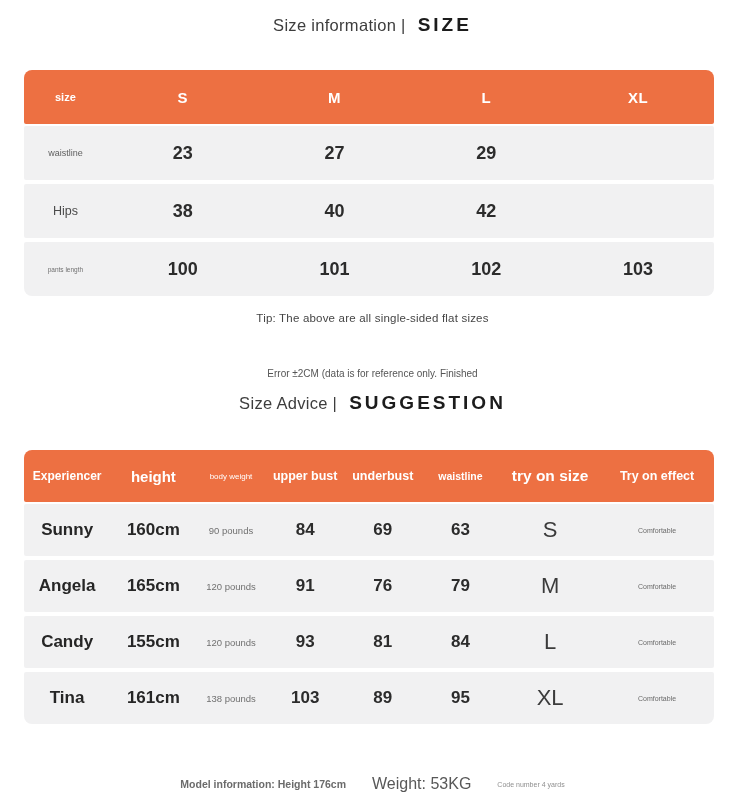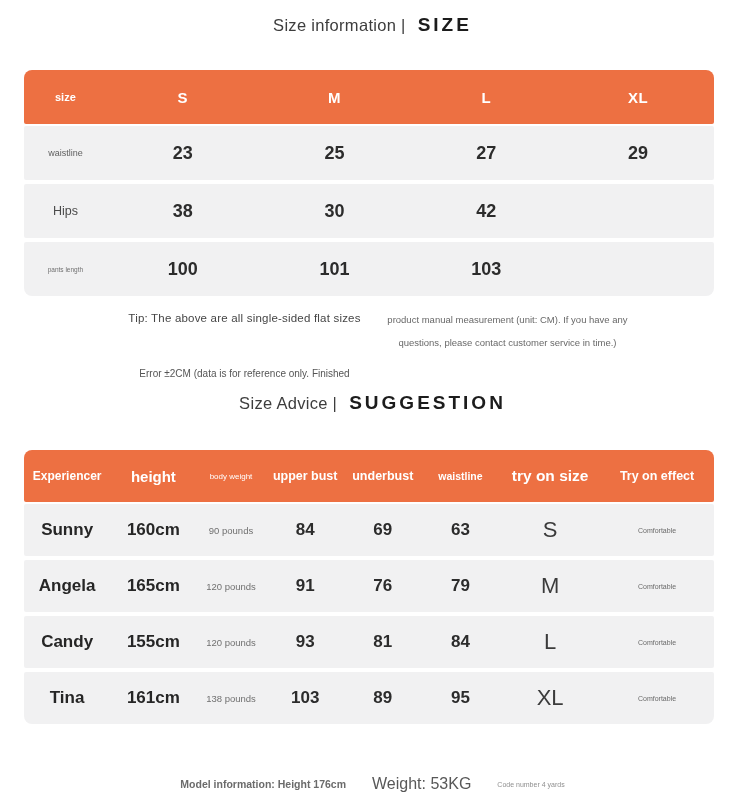--- a/index.html
+++ b/index.html
@@ -84,46 +84,42 @@
     <div class="tr head">
       <div class="td t1-c0 corner">size</div>
       <div class="td t1-c colh">S</div>
       <div class="td t1-c colh">M</div>
       <div class="td t1-c colh">L</div>
       <div class="td t1-c colh">XL</div>
     </div>
     <div class="tr">
       <div class="td t1-c0 rl-0">waistline</div>
       <div class="td t1-c num">23</div>
-      <div class="td t1-c num">25</div>
       <div class="td t1-c num">27</div>
       <div class="td t1-c num">29</div>
     </div>
     <div class="tr">
       <div class="td t1-c0 rl-1">Hips</div>
       <div class="td t1-c num">38</div>
-      <div class="td t1-c num">30</div>
+      <div class="td t1-c num">40</div>
       <div class="td t1-c num">42</div>
     </div>
     <div class="tr last">
       <div class="td t1-c0 rl-2">pants length</div>
       <div class="td t1-c num">100</div>
       <div class="td t1-c num">101</div>
+      <div class="td t1-c num">102</div>
       <div class="td t1-c num">103</div>
     </div>
   </div>
 
   <div class="tip">
     <div class="tip-left">
       <div class="tip-l1">Tip: The above are all single-sided flat sizes</div>
       <div class="tip-l2">Error ±2CM (data is for reference only. Finished</div>
-    </div>
-    <div class="tip-right">
-      <div>product manual measurement (unit: CM). If you have any</div>
-      <div>questions, please contact customer service in time.)</div>
     </div>
   </div>
 
   <div class="section-title t2">
     <span class="st-main">Size Advice |</span><span class="st-accent">SUGGESTION</span>
   </div>
 
   <div class="tbl tbl2">
     <div class="tr head">
       <div class="td t2-c0 h-c0">Experiencer</div>

